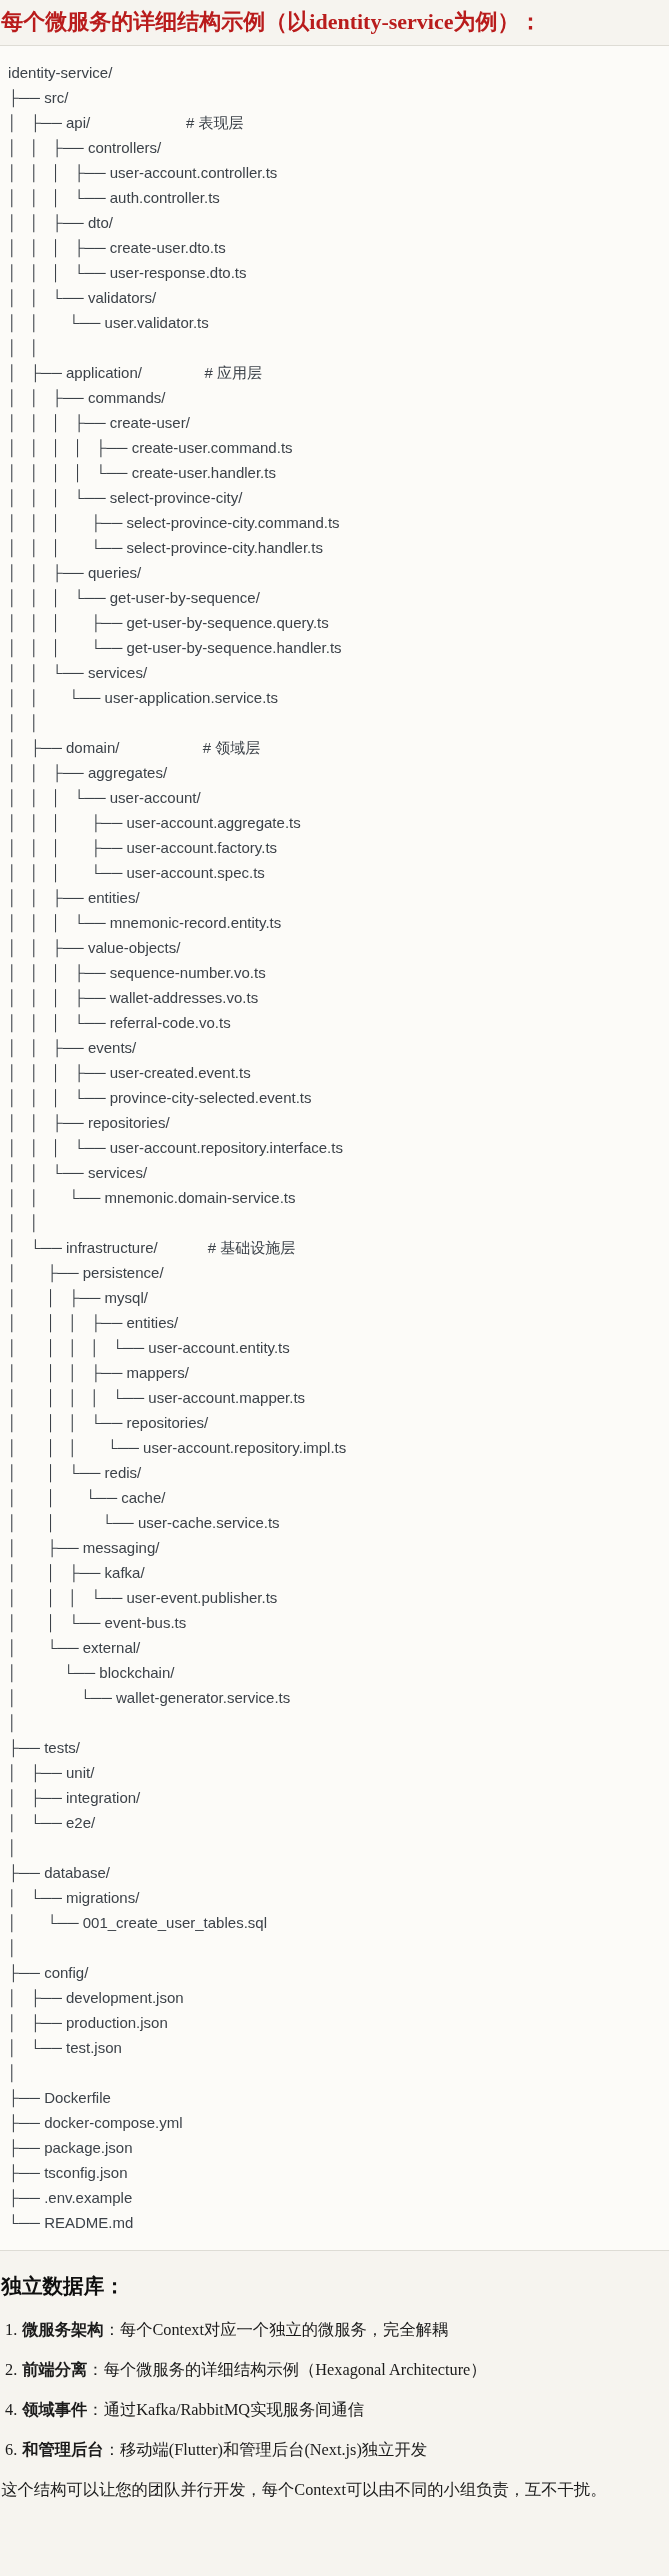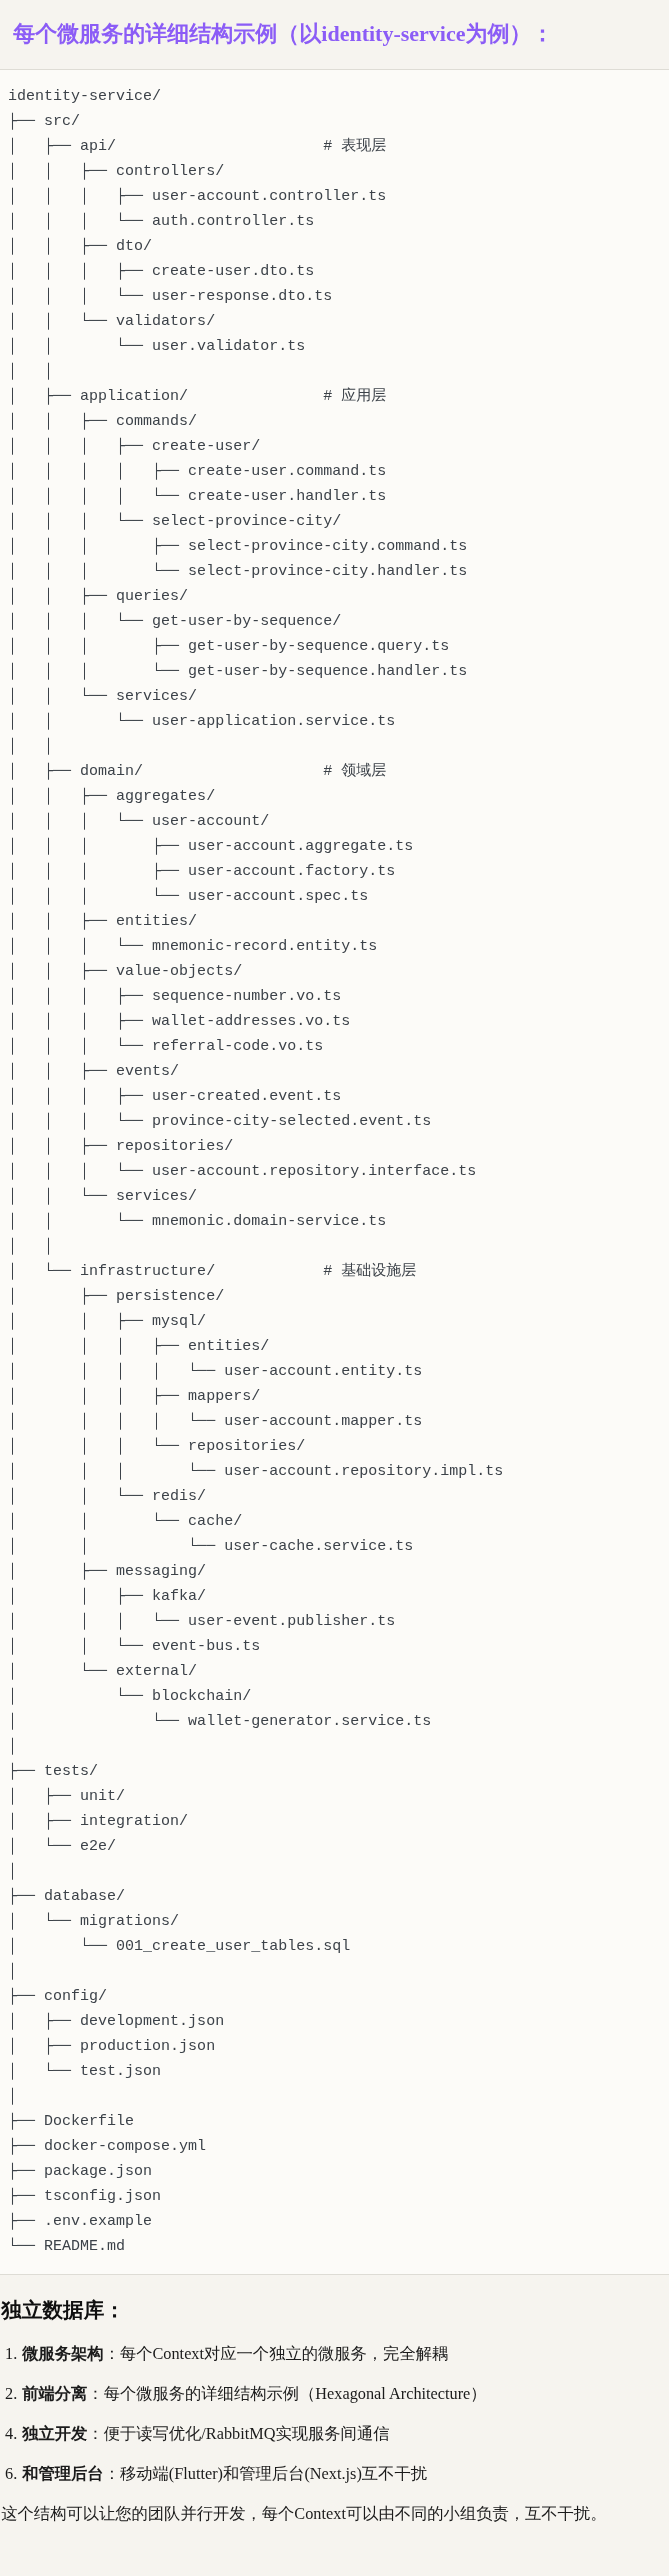--- a/index.html
+++ b/index.html
@@ -8,34 +8,34 @@
     width: 669px;
     background: var(--page-bg, #f6f4ef);
     color: var(--text, #1b1b1b);
     font-family: "Liberation Serif", serif;
   }
   .page { padding: 0; }
   h1.title {
     font-size: 22px;
     font-weight: 700;
     line-height: 1.25;
-    margin: 12px;
+    margin: 0;
     padding: 8.1px 1.3px 9.4px 1.3px;
-    color: #8b5cf6;
+    color: #b91c1c;
   }
   .codeblock {
     background: var(--code-bg, #fcfbf8);
     border-top: 0.6px solid var(--code-border, #dedcd5);
     border-bottom: 0.6px solid var(--code-border, #dedcd5);
     padding: 14.4px 5px 14.4px 8.1px;
     overflow: hidden;
   }
   pre.tree {
     margin: 0;
-    font-family: Liberation Mono, monospace;
+    font-family: Liberation Sans, sans-serif;
     font-size: 15px;
     line-height: 25px;
     color: var(--tree-text, #3c4249);
     white-space: pre;
   }
   h2.notes-heading {
     font-size: 20.6px;
     font-weight: 700;
     margin: 21px 0 0 1.3px;
     color: #0f0f0f;
@@ -149,20 +149,20 @@
 ├── tsconfig.json
 ├── .env.example
 └── README.md</pre>
   </div>
 
   <h2 class="notes-heading">独立数据库：</h2>
 
   <div class="notes">
       <div class="note-item"><span class="num">1.</span><strong>微服务架构</strong><span>：每个Context对应一个独立的微服务，完全解耦</span></div>
       <div class="note-item"><span class="num">2.</span><strong>前端分离</strong><span>：每个微服务的详细结构示例（Hexagonal Architecture）</span></div>
-      <div class="note-item"><span class="num">4.</span><strong>独立开发</strong><span>：便于读写优化/RabbitMQ实现服务间通信</span></div>
-      <div class="note-item"><span class="num">6.</span><strong>和管理后台</strong><span>：移动端(Flutter)和管理后台(Next.js)互不干扰</span></div>
+      <div class="note-item"><span class="num">4.</span><strong>领域事件</strong><span>：通过Kafka/RabbitMQ实现服务间通信</span></div>
+      <div class="note-item"><span class="num">6.</span><strong>和管理后台</strong><span>：移动端(Flutter)和管理后台(Next.js)独立开发</span></div>
     </div>
 
   <p class="closing">这个结构可以让您的团队并行开发，每个Context可以由不同的小组负责，互不干扰。</p>
 
 </div>
 
 
 </body></html>

